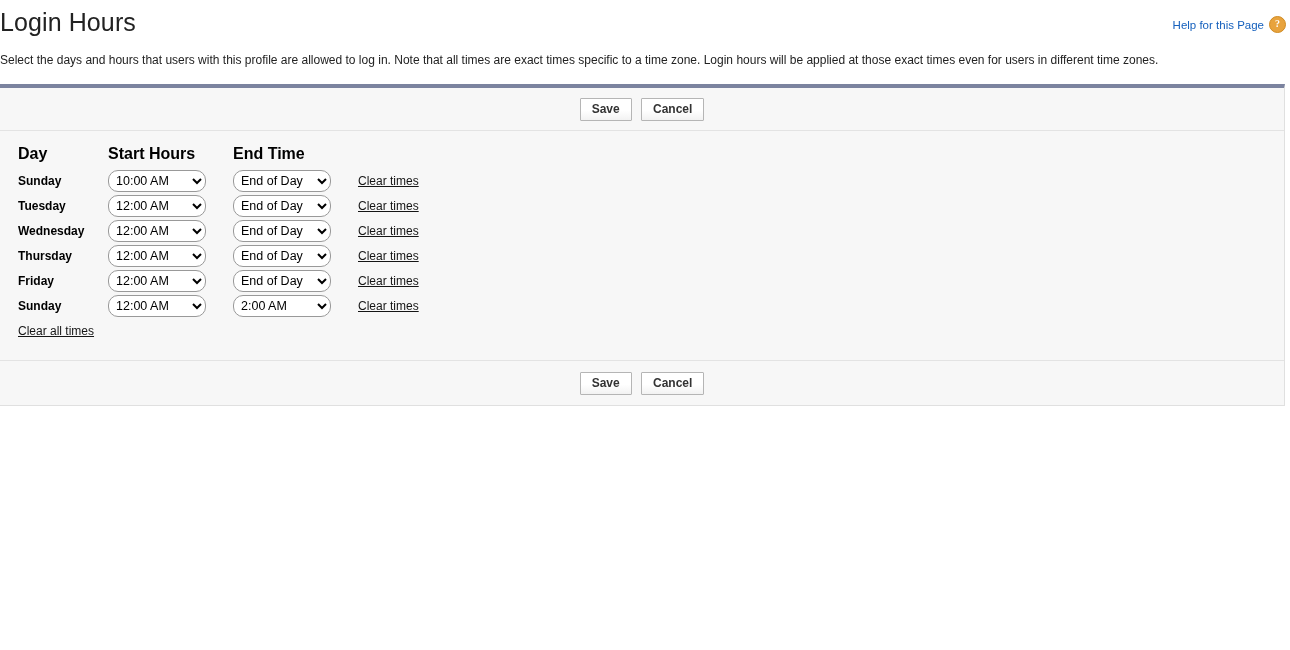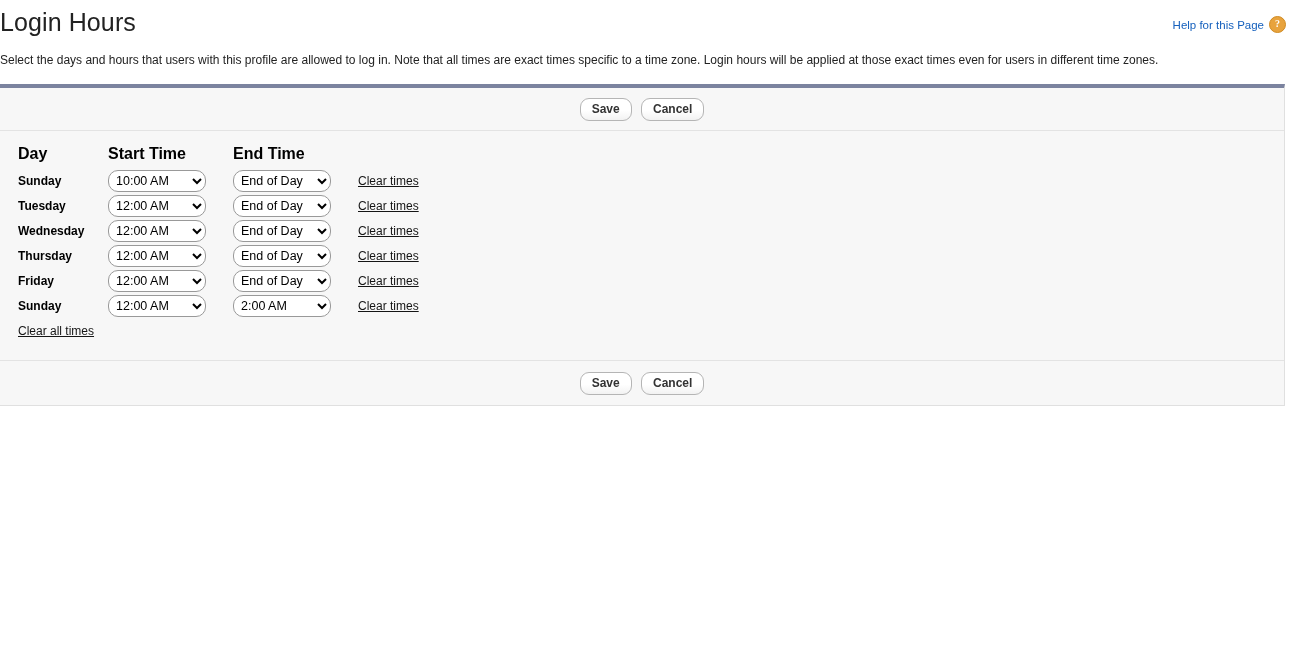--- a/index.html
+++ b/index.html
@@ -92,21 +92,21 @@
     padding: 11px 0 10px 0;
   }
   .btn {
     display: inline-block;
     font-family: "Liberation Sans", sans-serif;
     font-size: 12px;
     font-weight: bold;
     color: #333333;
     background: linear-gradient(to bottom, #ffffff 0%, #ffffff 55%, #f2f2f2 100%);
     border: 1px solid #b5b5b5;
-    border-radius: 9px;
+    border-radius: 1px;
     padding: 3px 11px 4px 11px;
     margin: 0 3px;
     cursor: pointer;
     line-height: 14px;
   }
 
   .panel-body {
     padding: 14px 0 16px 0;
     background: #f7f7f7;
   }
@@ -200,21 +200,21 @@
       <button class="btn">Cancel</button>
     </div>
 
     <div class="panel-body">
 
 
       <table class="hours">
         <thead>
           <tr>
             <th class="c-day">Day</th>
-            <th class="c-start">Start Time</th>
+            <th class="c-start">Start Hours</th>
             <th class="c-end">End Time</th>
             <th class="c-clear"></th>
           </tr>
         </thead>
         <tbody>
             <tr>
               <td class="day-cell">Sunday</td>
               <td class="start-cell"><select class="time w-wide"><option>10:00 AM</option></select></td>
               <td class="end-cell"><select class="time w-narrow"><option>End of Day</option></select></td>
               <td class="clear-cell"><a class="clear-link">Clear times</a></td>

